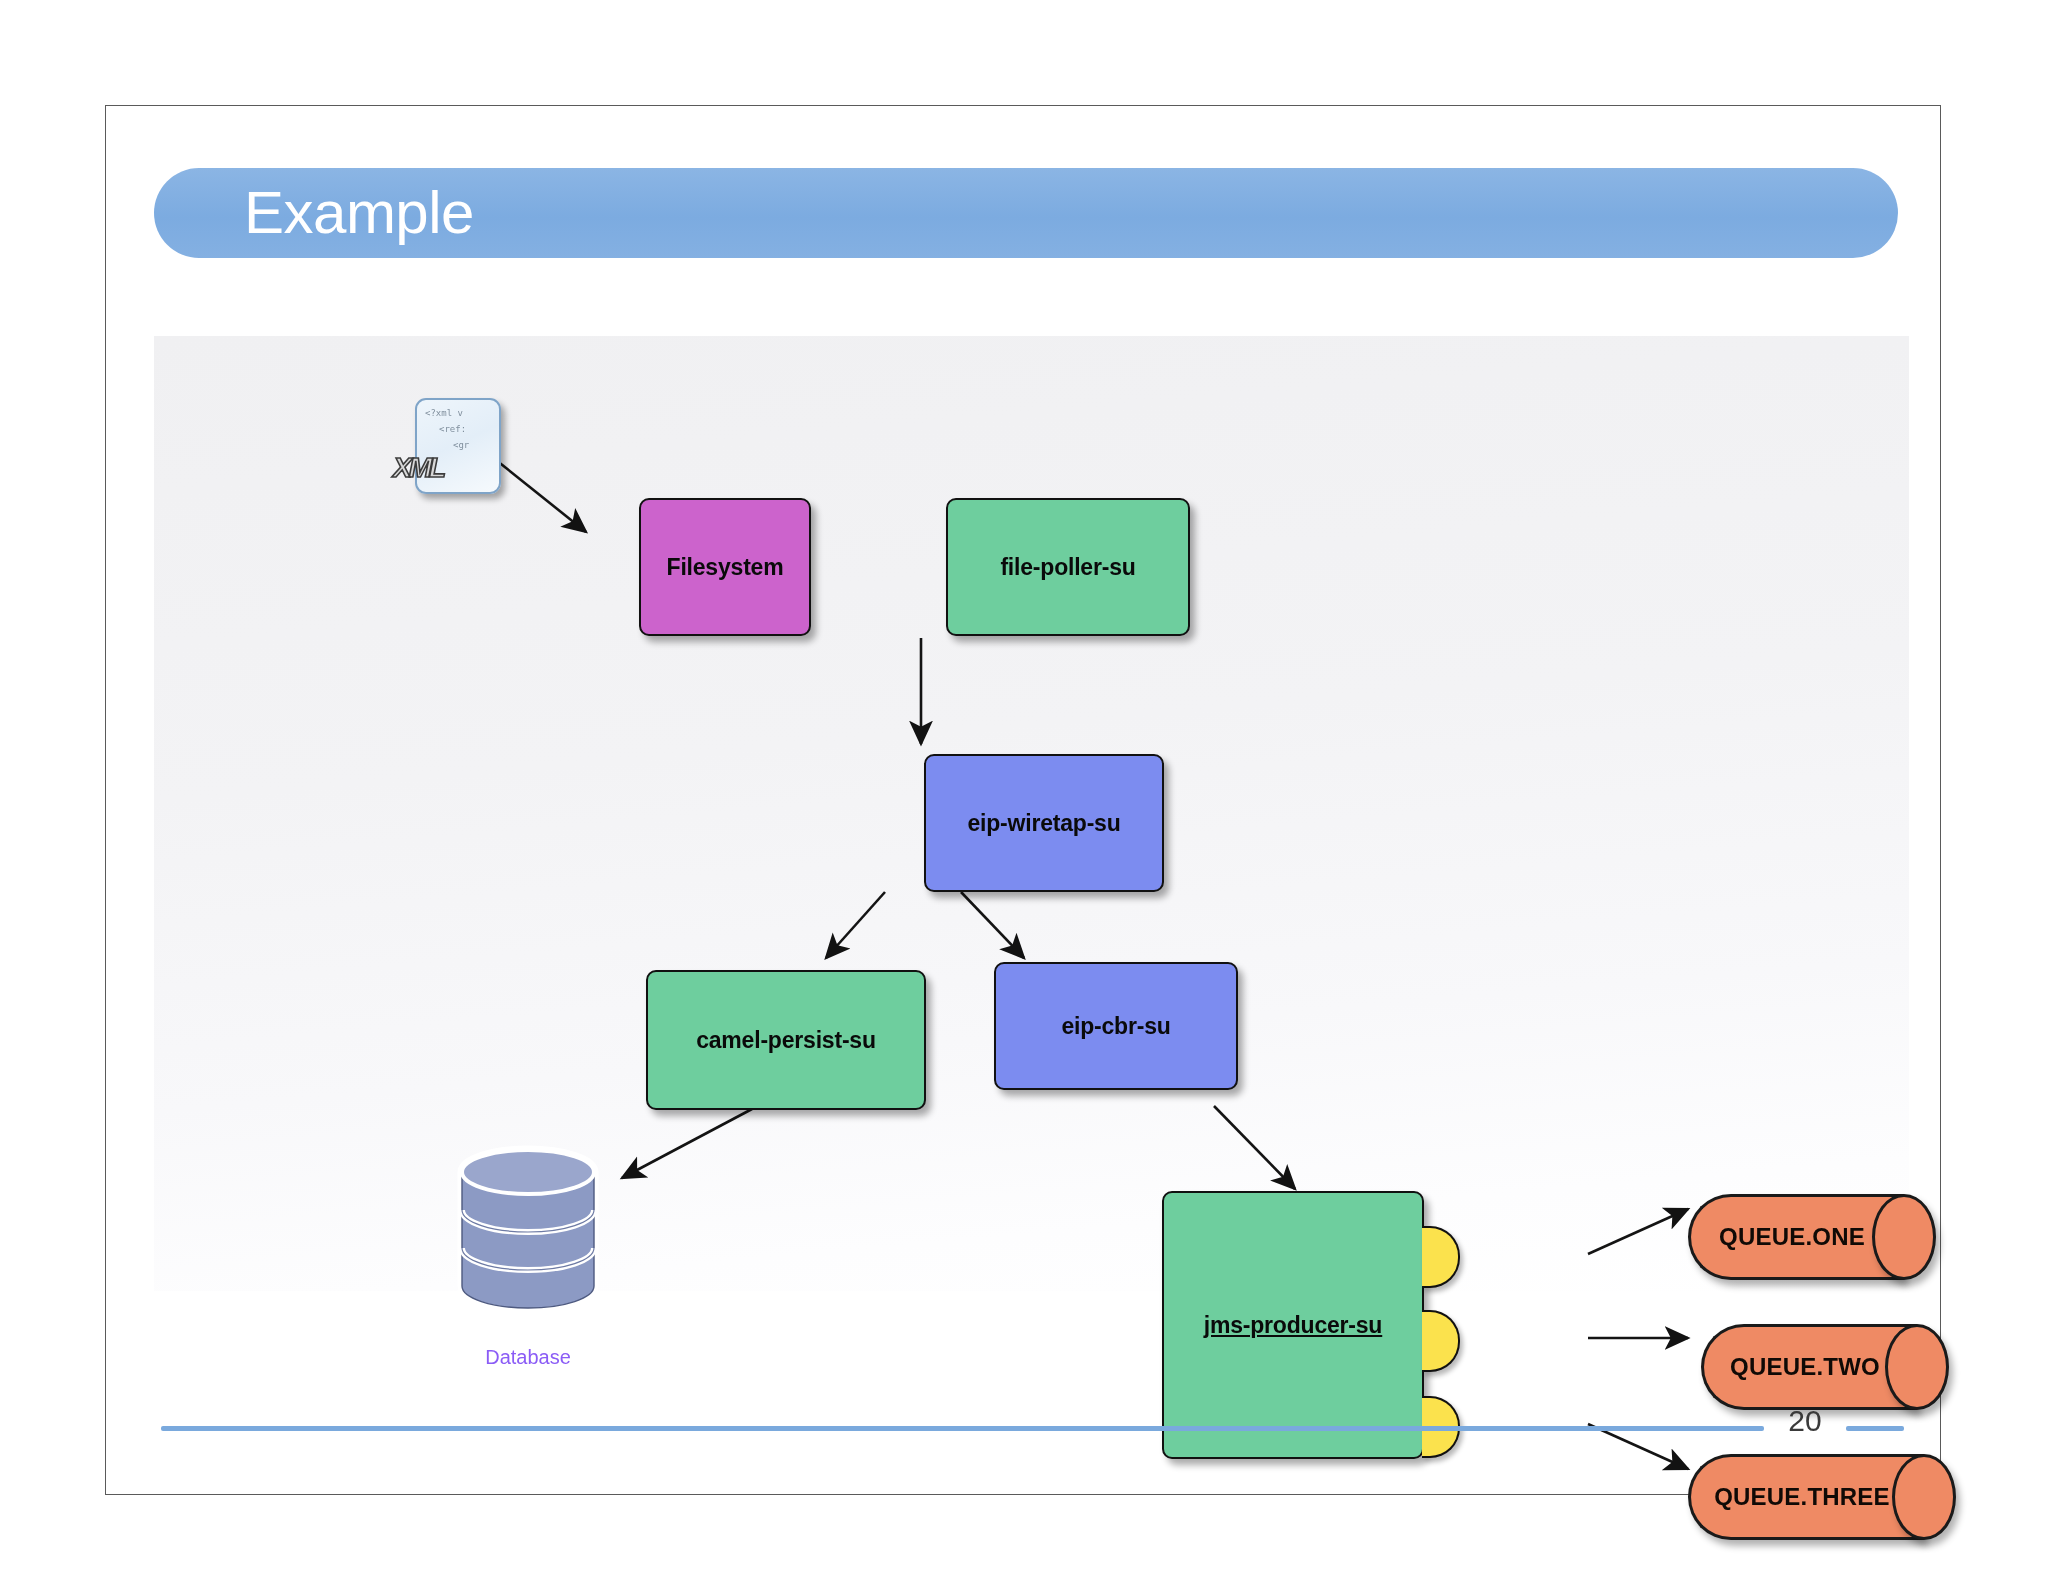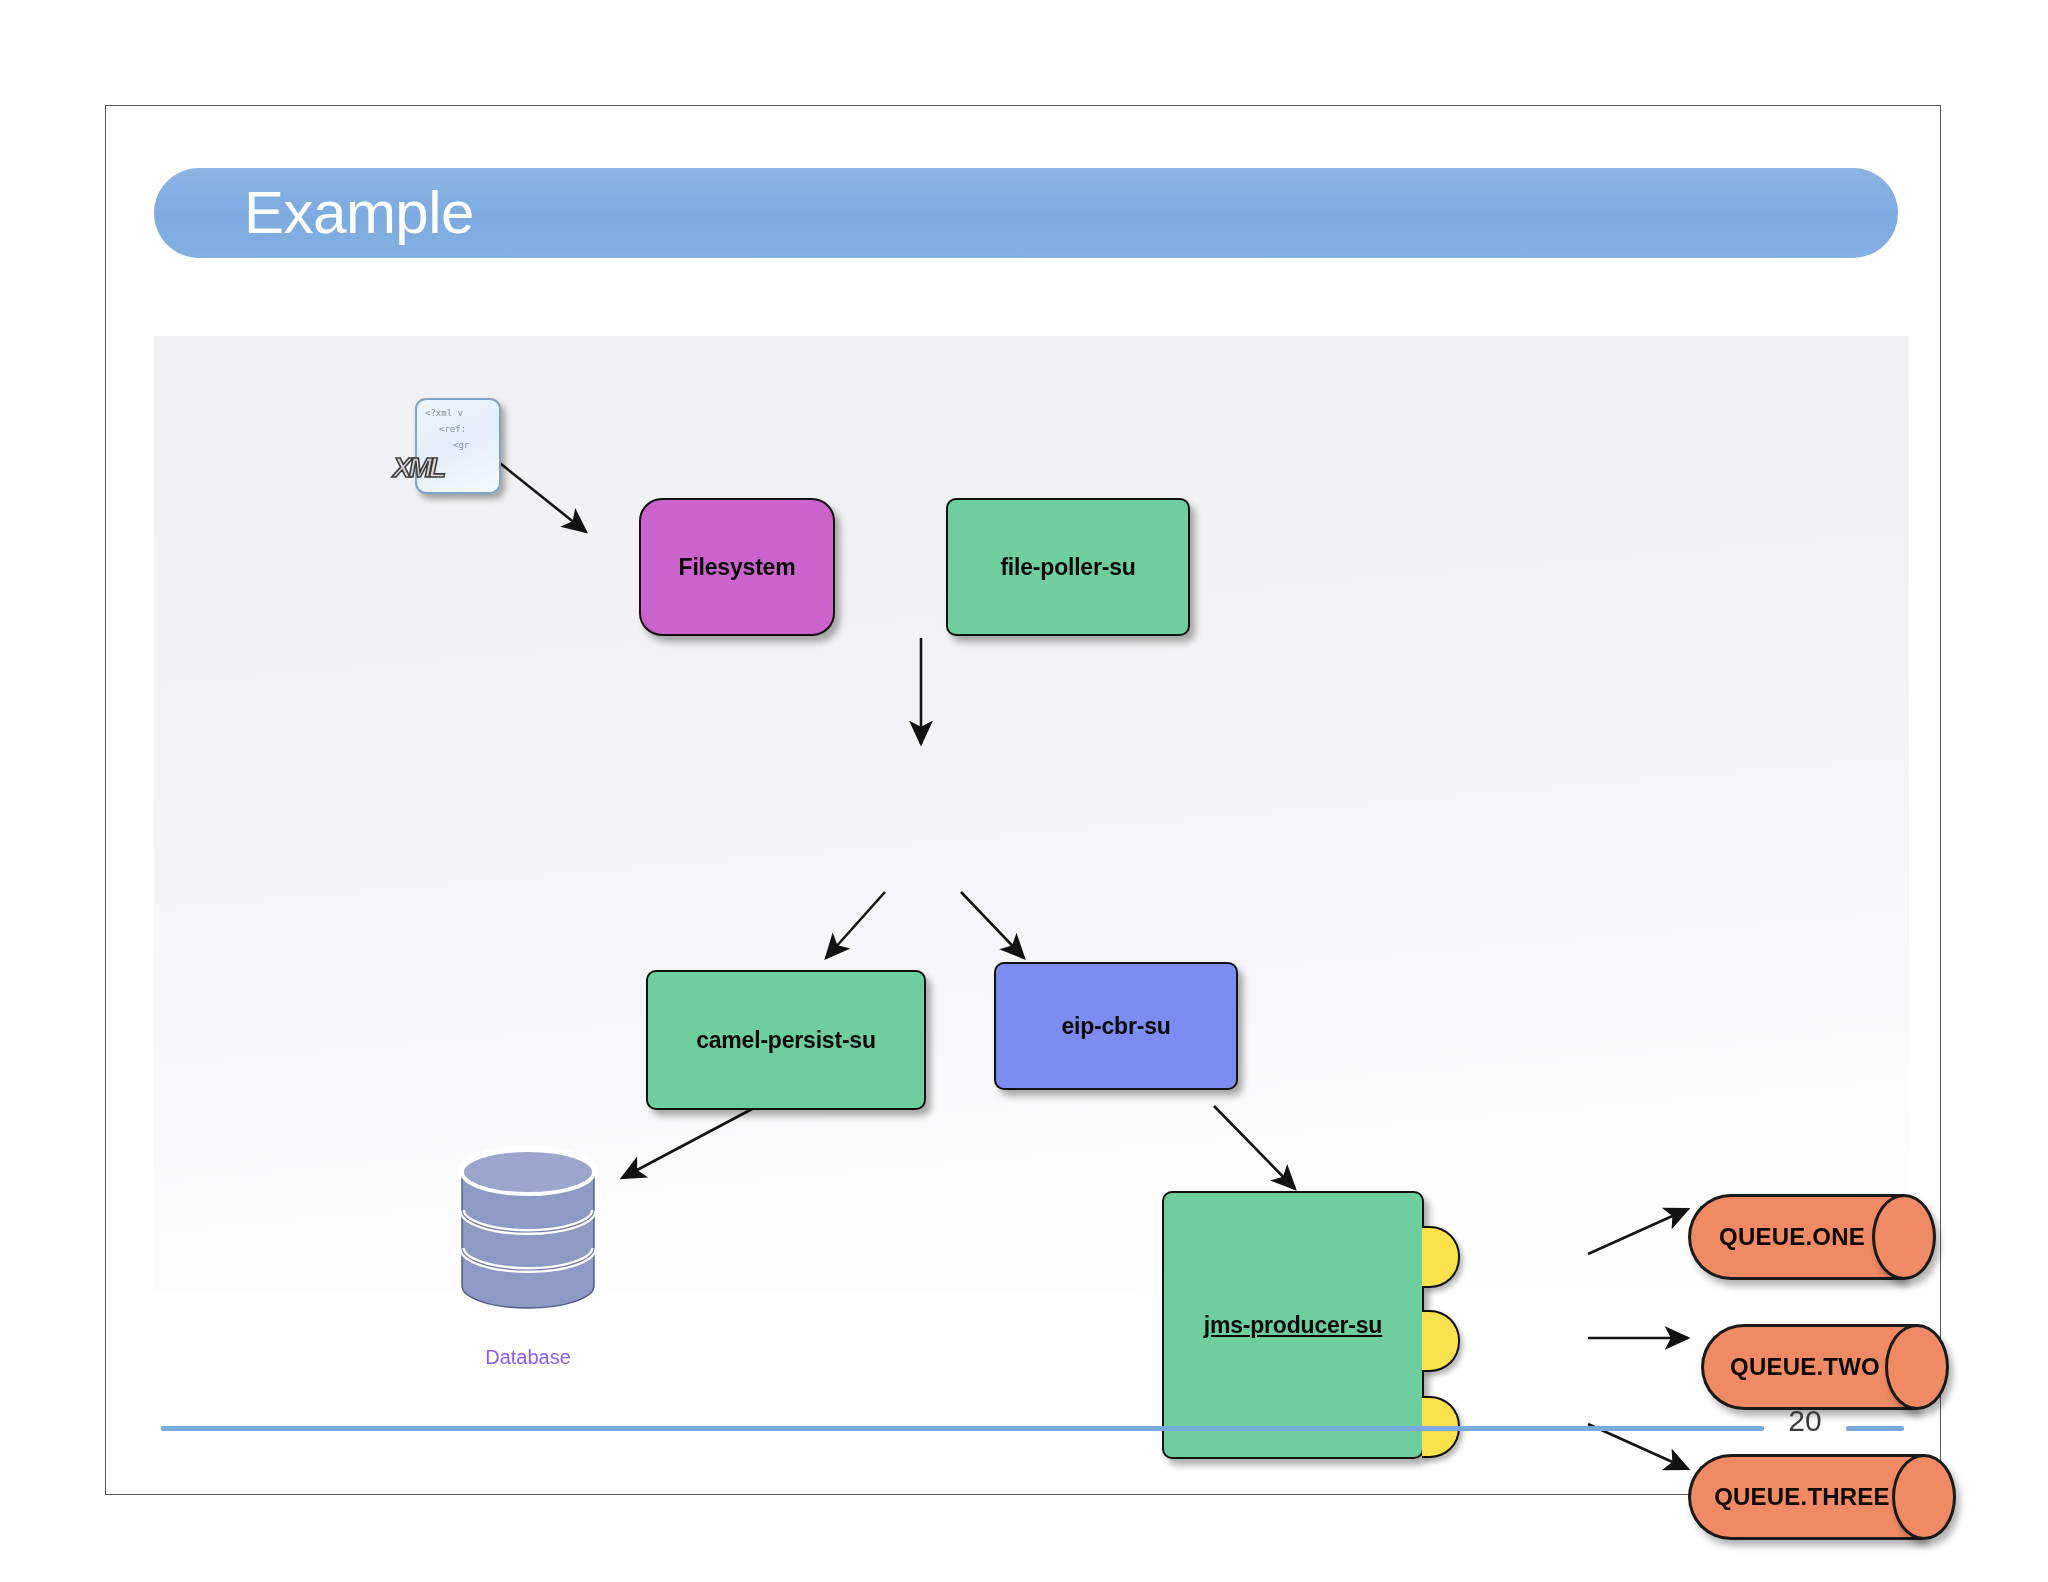--- a/index.html
+++ b/index.html
@@ -121,28 +121,31 @@
 
     <div id="xml-icon">
       <div id="xml-doc">
         <span class="xline" style="left:8px;top:8px;">&lt;?xml v</span>
         <span class="xline" style="left:22px;top:24px;">&lt;ref:</span>
         <span class="xline" style="left:36px;top:40px;">&lt;gr</span>
       </div>
       <div id="xml-word">XML</div>
     </div>
 
-    <div class="node magenta" id="node-filesystem" style="left:533px;top:392px;width:196px;height:138px;border-radius:23px;">
+    <div class="node magenta" id="node-filesystem" style="left:533px;top:392px;width:172px;height:138px;">
       <span>Filesystem</span>
     </div>
 
     <div class="node green" id="node-file-poller" style="left:840px;top:392px;width:244px;height:138px;">
       <span>file-poller-su</span>
     </div>
 
+    <div class="node blue" id="node-wiretap" style="left:818px;top:648px;width:240px;height:138px;">
+      <span>eip-wiretap-su</span>
+    </div>
 
     <div class="node green" id="node-camel-persist" style="left:540px;top:864px;width:280px;height:140px;">
       <span>camel-persist-su</span>
     </div>
 
     <div class="node blue" id="node-eip-cbr" style="left:888px;top:856px;width:244px;height:128px;">
       <span>eip-cbr-su</span>
     </div>
 
     <div class="node green" id="node-jms" style="left:1056px;top:1085px;width:262px;height:268px;">

